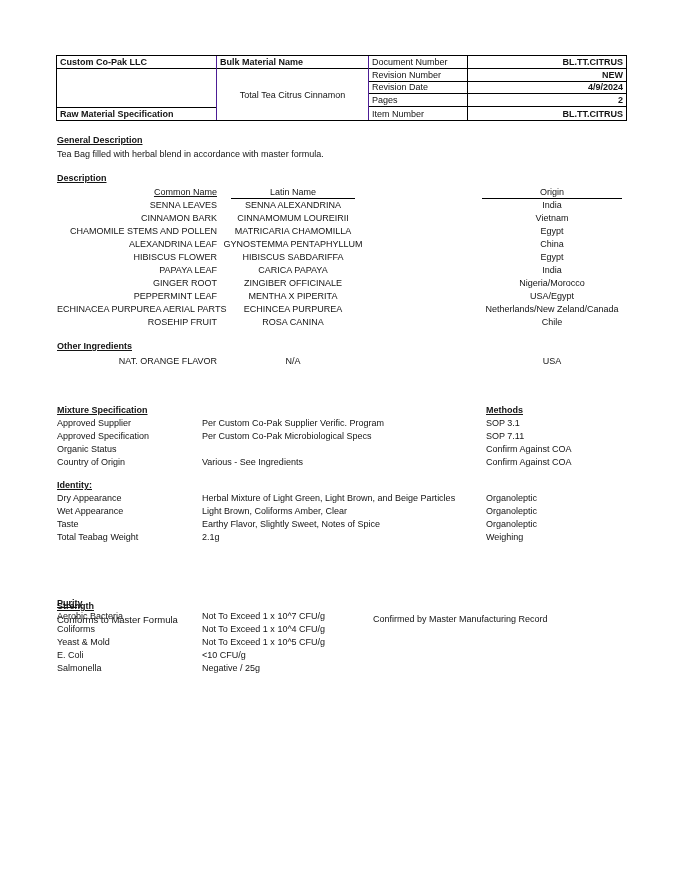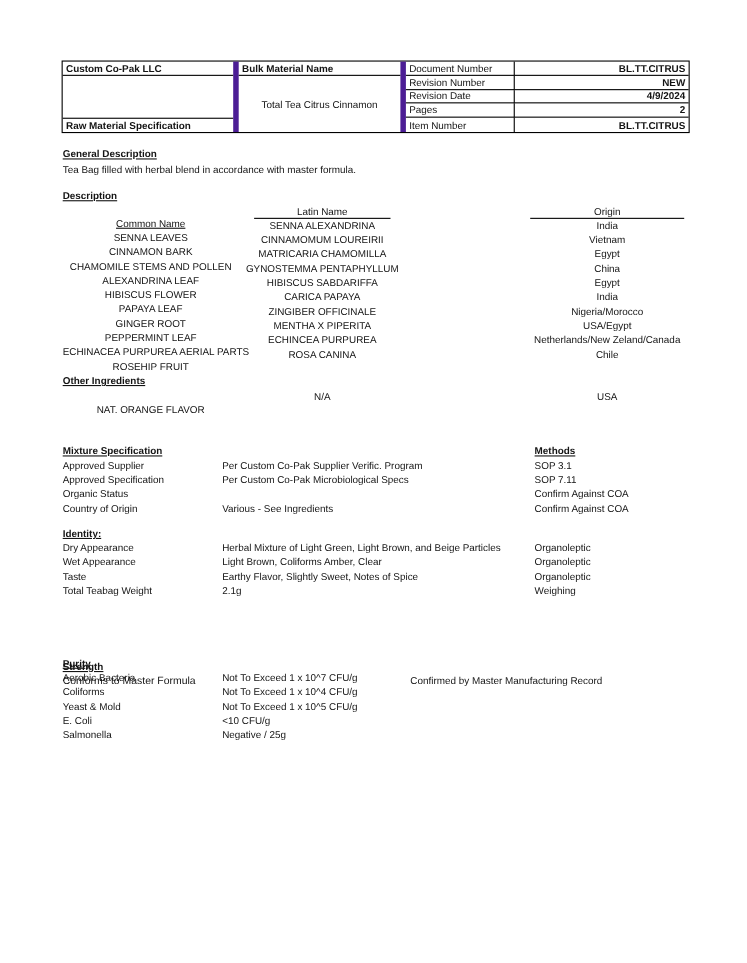--- a/index.html
+++ b/index.html
@@ -13,38 +13,38 @@
     overflow:hidden;
   }
   
   .hdr-table{
     position:absolute;left:56px;top:55px;
     width:569px;height:64px;
     border:1.5px solid #000;
     display:grid;
     grid-template-columns:160px 152px 1fr;
   }
-  .hcol{display:flex;flex-direction:column;border-right:5px solid #4c1d95;}
+  .hcol{display:flex;flex-direction:column;border-right:1px solid #4c1d95;}
   .hcell{height:13px;display:flex;align-items:center;padding:0 3px;box-sizing:border-box;}
   .hcell.bold{font-weight:bold;}
   .hfill{flex:1;}
   .hcell.top{border-bottom:1px solid #000;}
   .hcell.bot{border-top:1px solid #000;}
   .bulk-value{flex:1;display:flex;align-items:center;justify-content:center;text-align:center;}
   .meta{display:grid;grid-template-columns:99px 1fr;grid-template-rows:repeat(5,1fr);}
   .m-label{border-right:1px solid #000;border-bottom:1px solid #000;display:flex;align-items:center;padding:0 3px;}
   .m-value{border-bottom:1px solid #000;display:flex;align-items:center;justify-content:flex-end;padding:0 3px;font-weight:bold;}
   .meta > div:nth-last-child(-n+2){border-bottom:none;}
   
   .sec{position:absolute;left:57px;width:592px;}
   .h{font-weight:bold;text-decoration:underline;height:13px;line-height:13px;}
   .row{height:13px;line-height:13px;white-space:nowrap;}
   
   .ing-row{display:grid;grid-template-columns:160px 152px 88px 190px;}
-  .ing-row .c1{text-align:center;margin-top:11px;}
+  .ing-row .c1{text-align:right;}
   .ing-row .c2{text-align:center;}
   .ing-row .c4{grid-column:4;text-align:center;}
   .ing-head{margin-top:1px;}
   .ing-head .c1{text-decoration:underline;}
   .ul-wide{border-bottom:1px solid #000;margin:0 auto;height:12px;line-height:12px;}
   .w124{width:124px;}
   .w140{width:140px;}
   
   .spec-row{display:grid;grid-template-columns:145px 284px 1fr;}
   .spec-heads{display:grid;grid-template-columns:429px 1fr;}

